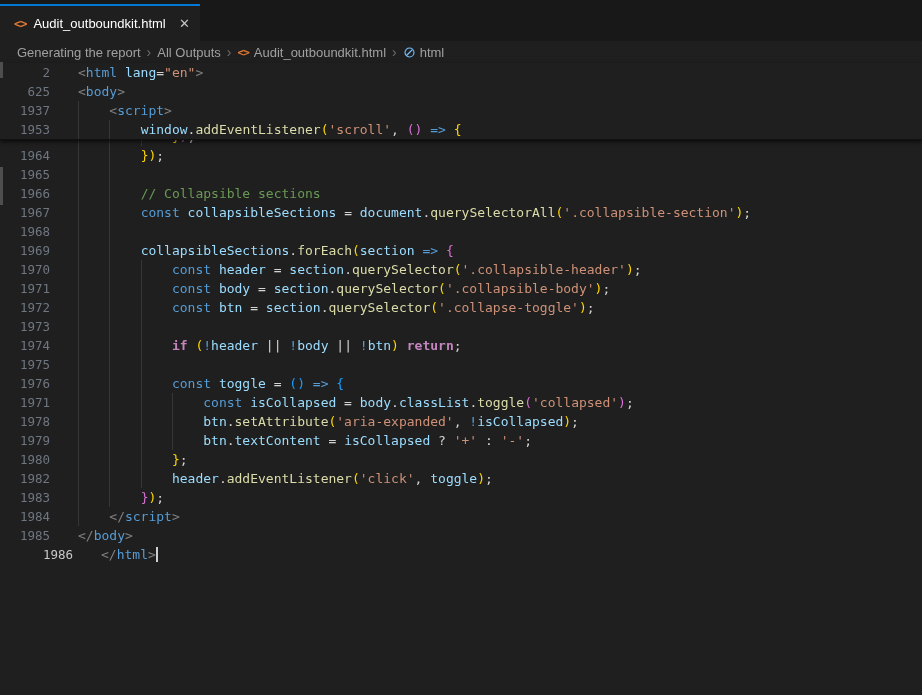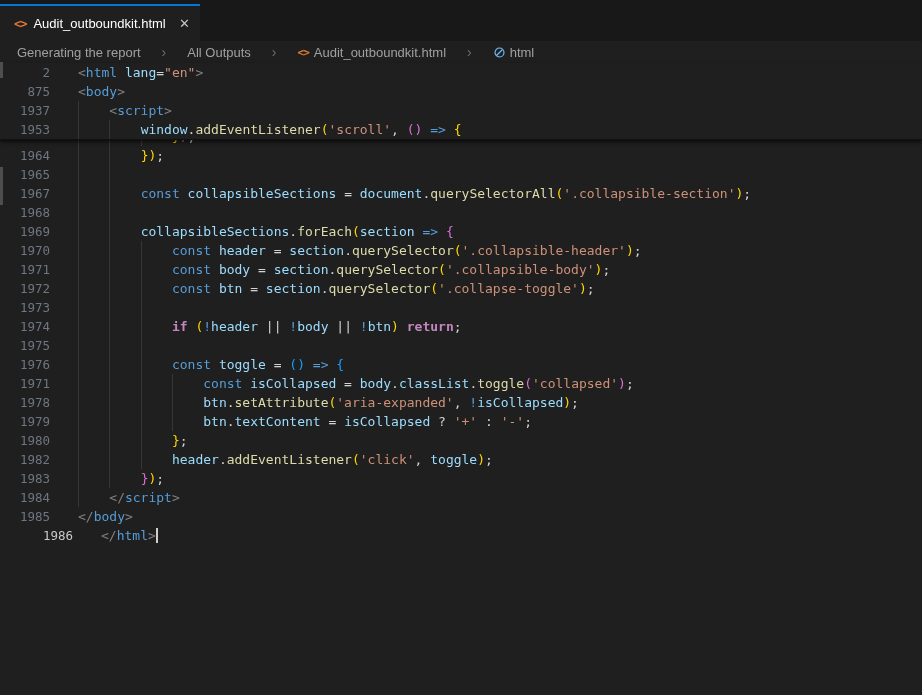--- a/index.html
+++ b/index.html
@@ -10,21 +10,21 @@
   .tabbar{height:37px;padding-top:4px;background:var(--bgTabbar);display:flex;align-items:stretch;}
   .tab{width:200px;background:var(--bgEditor);border-top:2px solid var(--accent);
     display:flex;align-items:center;padding:0 10px 0 14px;box-sizing:border-box;cursor:pointer;}
   .tab-icon{color:var(--orangeIcon);font-family:"DejaVu Sans Mono",monospace;font-weight:bold;
     font-size:12px;margin-right:7px;letter-spacing:-1px;}
   .tab-label{color:#ffffff;font-size:13px;flex:1;white-space:nowrap;}
   .tab-close{color:#c5c5c5;font-size:13px;margin-left:8px;cursor:pointer;}
 
   
   .crumbs{height:22px;background:var(--bgEditor);display:flex;align-items:center;
-    padding-left:17px;color:var(--crumbFg);font-size:13px;gap:15px;}
+    padding-left:17px;color:var(--crumbFg);font-size:13px;}
   .crumb{display:flex;align-items:center;cursor:pointer;white-space:nowrap;}
   .crumb .bc-code{color:var(--orangeIcon);font-family:"DejaVu Sans Mono",monospace;font-weight:bold;
     font-size:11px;margin-right:5px;letter-spacing:-1px;}
   .crumb svg{margin-right:4px;display:block;}
   .sep{color:#6d6d6d;font-size:14px;margin:0 6px;line-height:1;}
 
   
   .editor{position:relative;height:632px;background:var(--bgEditor);}
   .sticky{position:relative;z-index:2;background:var(--bgEditor);
     box-shadow:0 2px 4px rgba(0,0,0,0.65);border-bottom:1px solid #111;}
@@ -83,21 +83,21 @@
       </span>
     </div>
 
   <div class="editor">
     <div class="sticky" id="sticky">
         <div class="line">
           <span class="ln">2</span>
           <span class="body"><span class="t-tb">&lt;</span><span class="t-tag">html</span><span class="t-at"> lang</span><span class="t-fg">=</span><span class="t-str">"en"</span><span class="t-tb">&gt;</span></span>
         </div>
         <div class="line">
-          <span class="ln">875</span>
+          <span class="ln">625</span>
           <span class="body"><span class="t-tb">&lt;</span><span class="t-tag">body</span><span class="t-tb">&gt;</span></span>
         </div>
         <div class="line">
           <span class="ln">1937</span>
           <span class="body"><i class="guide" style="left: 28px;"></i><span class="t-fg">    </span><span class="t-tb">&lt;</span><span class="t-tag">script</span><span class="t-tb">&gt;</span></span>
         </div>
         <div class="line">
           <span class="ln">1953</span>
           <span class="body"><i class="guide" style="left: 28px;"></i><i class="guide" style="left: 59.32px;"></i><span class="t-fg">        </span><span class="t-var">window</span><span class="t-fg">.</span><span class="t-fn">addEventListener</span><span class="t-b1">(</span><span class="t-str">'scroll'</span><span class="t-fg">, </span><span class="t-b2">(</span><span class="t-b2">)</span><span class="t-fg"> </span><span class="t-kw">=&gt;</span><span class="t-fg"> </span><span class="t-b1">{</span></span>
         </div>
@@ -109,20 +109,24 @@
         </div>
         <div class="line">
           <span class="ln">1964</span>
           <span class="body"><i class="guide" style="left: 28px;"></i><i class="guide" style="left: 59.32px;"></i><span class="t-fg">        </span><span class="t-b1">}</span><span class="t-b1">)</span><span class="t-fg">;</span></span>
         </div>
         <div class="line">
           <span class="ln">1965</span>
           <span class="body"><i class="guide" style="left: 28px;"></i><i class="guide" style="left: 59.32px;"></i></span>
         </div>
         <div class="line">
+          <span class="ln">1966</span>
+          <span class="body"><i class="guide" style="left: 28px;"></i><i class="guide" style="left: 59.32px;"></i><span class="t-fg">        </span><span class="t-cmt">// Collapsible sections</span></span>
+        </div>
+        <div class="line">
           <span class="ln">1967</span>
           <span class="body"><i class="guide" style="left: 28px;"></i><i class="guide" style="left: 59.32px;"></i><span class="t-fg">        </span><span class="t-kw">const</span><span class="t-fg"> </span><span class="t-var">collapsibleSections</span><span class="t-fg"> = </span><span class="t-var">document</span><span class="t-fg">.</span><span class="t-fn">querySelectorAll</span><span class="t-b1">(</span><span class="t-str">'.collapsible-section'</span><span class="t-b1">)</span><span class="t-fg">;</span></span>
         </div>
         <div class="line">
           <span class="ln">1968</span>
           <span class="body"><i class="guide" style="left: 28px;"></i><i class="guide" style="left: 59.32px;"></i></span>
         </div>
         <div class="line">
           <span class="ln">1969</span>
           <span class="body"><i class="guide" style="left: 28px;"></i><i class="guide" style="left: 59.32px;"></i><span class="t-fg">        </span><span class="t-var">collapsibleSections</span><span class="t-fg">.</span><span class="t-fn">forEach</span><span class="t-b1">(</span><span class="t-var">section</span><span class="t-fg"> </span><span class="t-kw">=&gt;</span><span class="t-fg"> </span><span class="t-b2">{</span></span>

